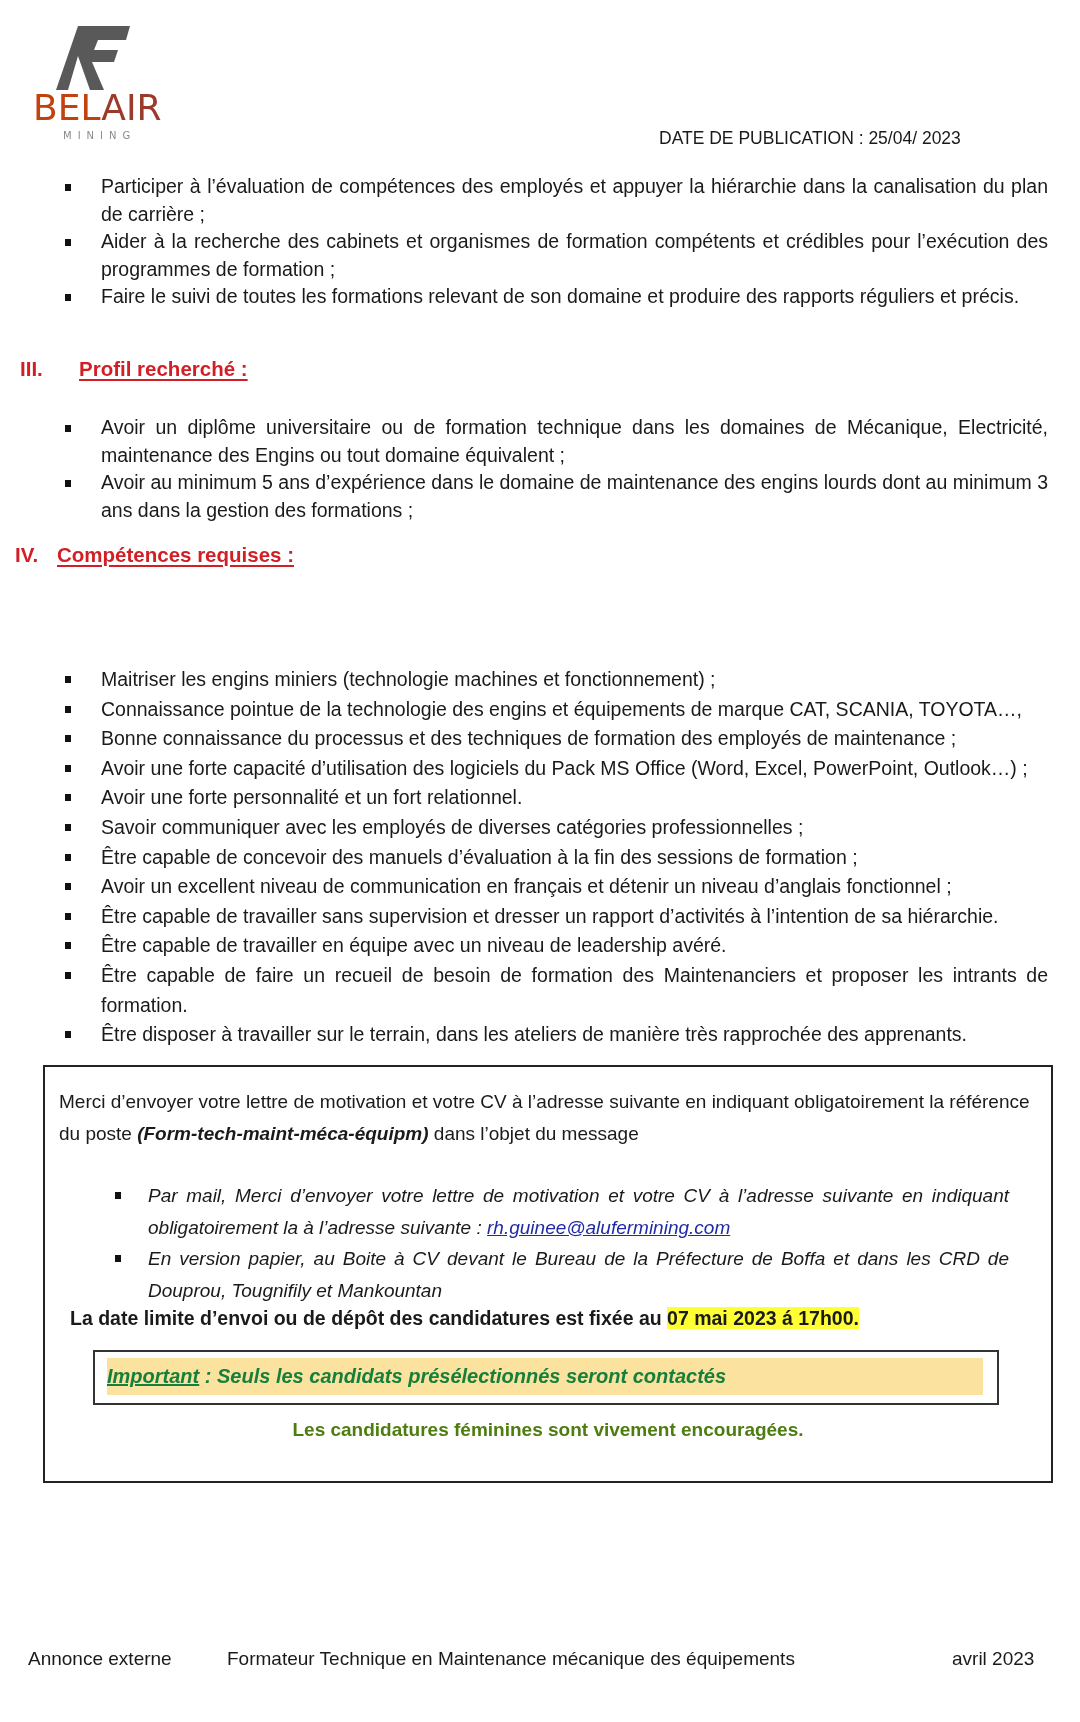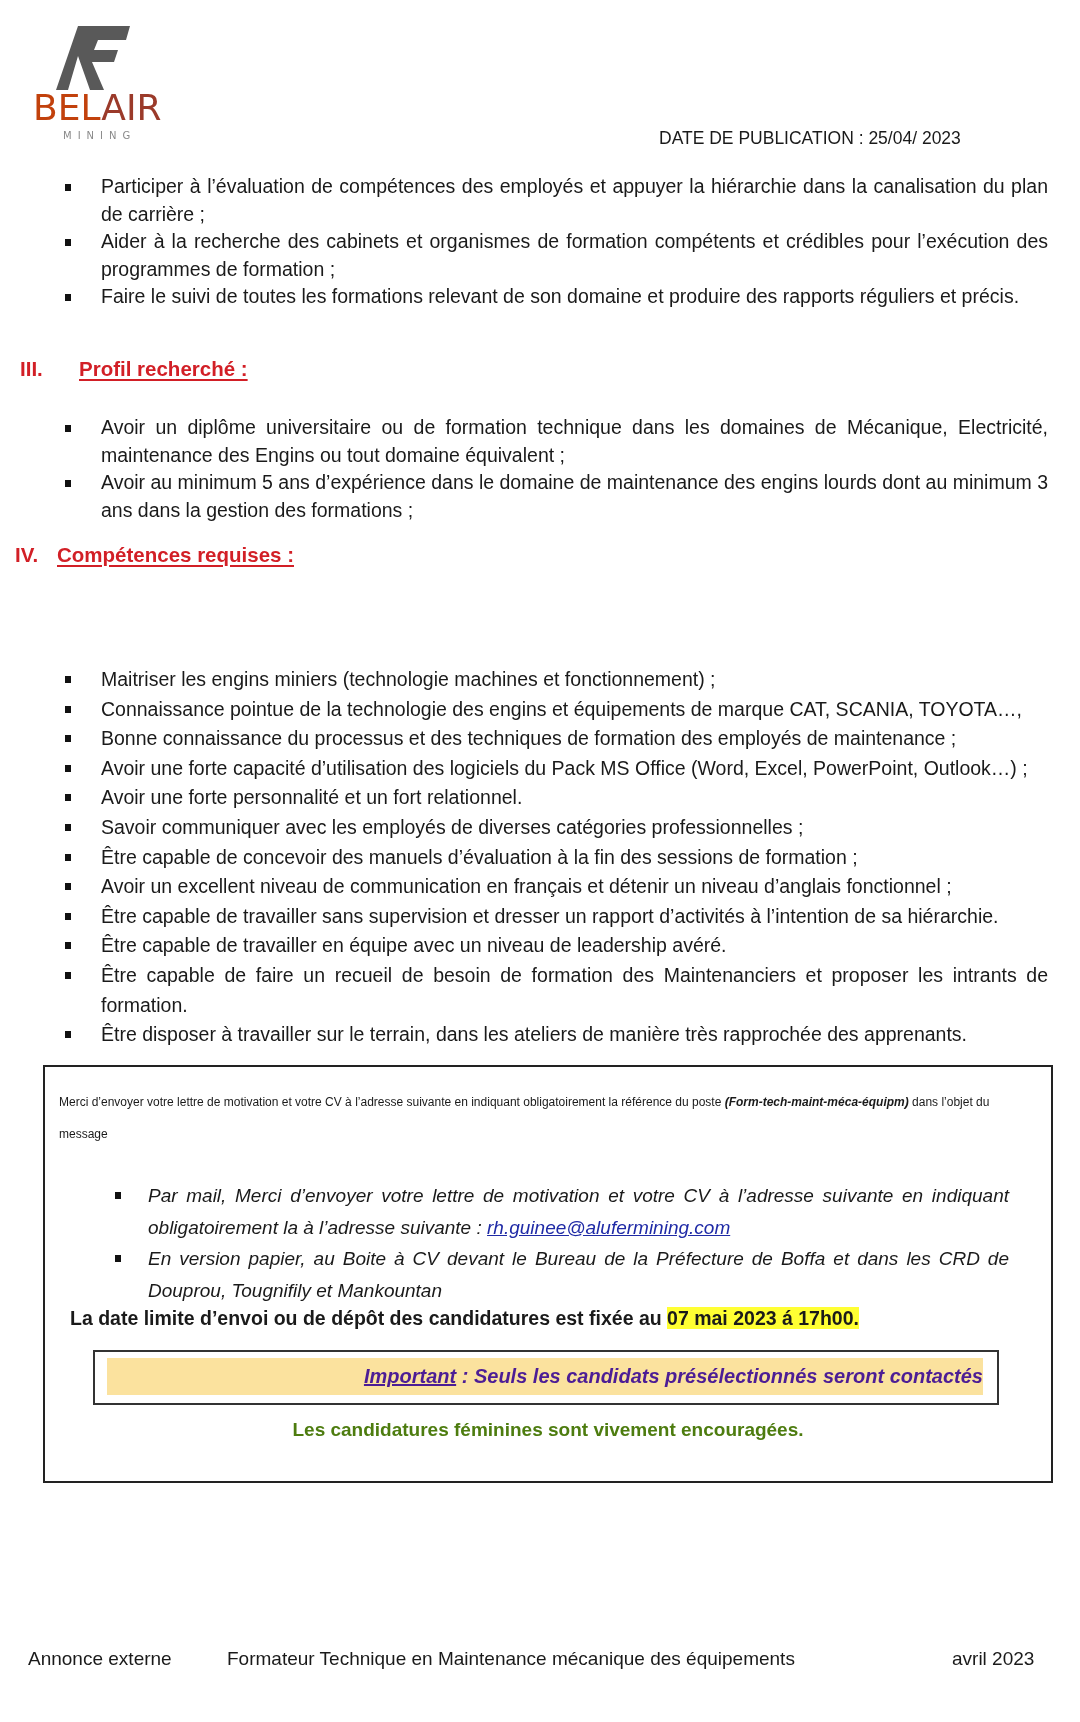--- a/index.html
+++ b/index.html
@@ -16,29 +16,29 @@
   .list { position:absolute; left:0; width:1080px; margin:0; padding:0; list-style:none; }
   .li { position:relative; padding-left:101px; padding-right:32px; font-size:19.5px; text-align:justify; }
   .li .bullet { position:absolute; left:65px; top:11px; width:6px; height:7px; background:#111; }
   .l1 .li { line-height:27.5px; }
   .l2 .li { line-height:27.5px; }
   .l3 .li { line-height:29.6px; font-size:19.5px; }
   .sec { font-weight:bold; color:#d21f26; font-size:20.5px; white-space:nowrap; }
   .sec .num { position:absolute; }
   .sec .ttl { position:absolute; text-decoration:underline; text-underline-offset:3px; }
   .box { left:43px; top:1065px; width:1010px; height:418px; border:2px solid #222; border-top-width:2px; box-sizing:border-box; }
-  .box-p { position:absolute; left:14px; right:20px; font-size:12px; line-height:32px; text-align:left; }
+  .box-p { position:absolute; left:14px; right:20px; font-size:19px; line-height:32px; text-align:left; }
   .box-list { position:absolute; left:0; right:8px; margin:14px; padding:0; list-style:none;font-style:italic; }
   .box-li { position:relative; padding-left:89px; padding-right:20px; font-size:19px; line-height:31.5px; text-align:justify; }
   .box-li .bullet { position:absolute; left:56px; top:12px; width:6px; height:7px; background:#111; }
   .email { color:#1f2aa6; text-decoration:underline; }
   .deadline { position:absolute; left:25px; top:240px; font-size:19.5px; font-weight:bold; white-space:nowrap; }
   .deadline .hl { background:#ffff33; }
   .imp-box { position:absolute; left:48px; top:283px; width:906px; height:55px; border:2px solid #333; box-sizing:border-box; background:#fff; }
-  .imp-inner { position:absolute; left:12px; top:6px; right:14px; height:37px; background:#fbe29e; text-align:right; font-size:20px; font-weight:bold; font-style:italic; line-height:37px; color:#4c1d95; }
+  .imp-inner { position:absolute; left:12px; top:6px; right:14px; height:37px; background:#fbe29e; text-align:left; font-size:20px; font-weight:bold; font-style:italic; line-height:37px; color:#15803d; }
   .imp-inner .u { text-decoration:underline; }
   .encourage { position:absolute; left:0; right:0; top:352px; text-align:center; color:#4d7c0f; font-weight:bold; font-size:19px; }
   .footer { top:1648px; font-size:19px; white-space:nowrap; color:#1a1a1a; }
 </style>
 </head>
 <body>
 
 <div class="abs logo">
   <svg width="78" height="64" viewBox="0 0 78 64">
     <polygon points="22,0 74,0 70,14 42,14 38,24 62,24 58,36 36,36 48,64 34,64 22,30 12,64 0,64" fill="#595959"></polygon>

